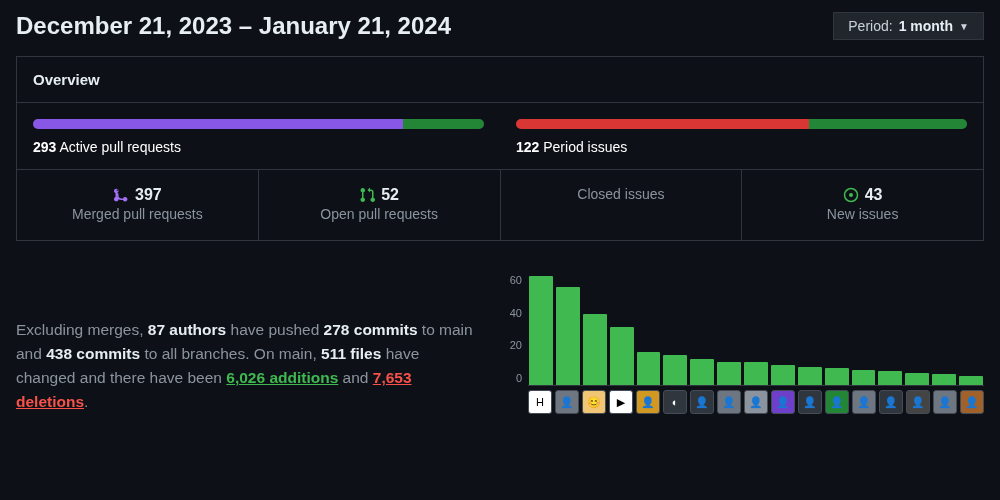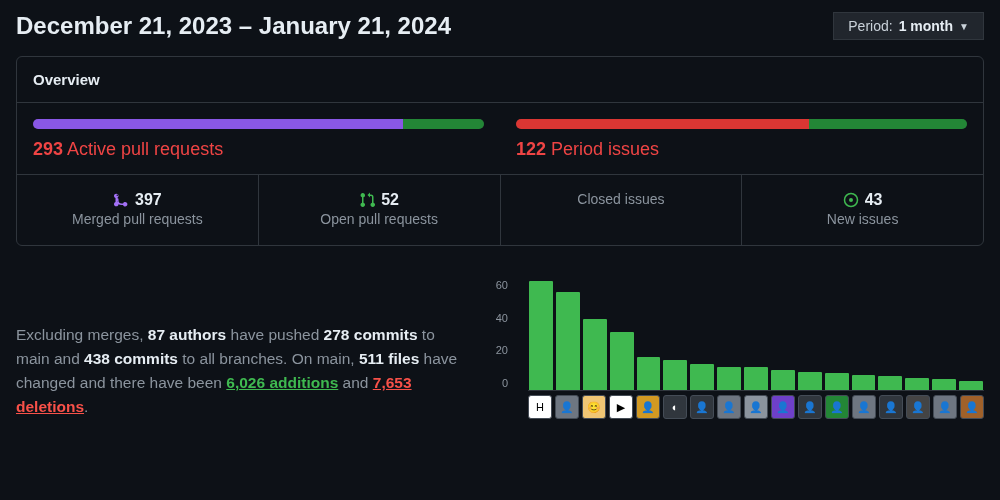--- a/index.html
+++ b/index.html
@@ -31,21 +31,21 @@
     border-radius: 0;
     font-size: 14px;
     display: flex;
     align-items: center;
     gap: 4px;
   }
   .period-btn strong { color: #e6edf3; margin-left: 2px; }
   .caret-down { font-size: 10px; margin-left: 2px; }
   .overview-box {
     border: 1px solid #30363d;
-    border-radius: 6px;
+    border-radius: 0;
     background: #0d1117;
   }
   .overview-title {
     padding: 14px 16px;
     font-size: 15px;
     font-weight: 600;
     border-bottom: 1px solid #30363d;
   }
   .bars-row {
     display: flex;
@@ -58,21 +58,21 @@
     height: 10px;
     background: #21262d;
     border-radius: 5px;
     overflow: hidden;
     display: flex;
     margin-bottom: 10px;
   }
   .seg-purple { background: #8957e5; }
   .seg-green { background: #238636; }
   .seg-red { background: #da3633; }
-  .bar-label { font-size: 18px; color: #ef4444; }
+  .bar-label { font-size: 14px; color: #ffffff; }
   .bar-label strong { font-weight: 600; }
   .stats-row { display: flex; }
   .stat-cell {
     flex: 1;
     text-align: center;
     padding: 16px 8px 18px 8px;
     border-right: 1px solid #30363d;
   }
   .stat-cell:last-child { border-right: none; }
   .stat-top {
@@ -106,21 +106,21 @@
     height: 145px;
     position: relative;
     display: flex;
     align-items: flex-end;
   }
   .y-axis {
     display: flex;
     flex-direction: column;
     justify-content: space-between;
     height: 110px;
-    margin-right: 20px;
+    margin-right: 6px;
     margin-bottom: 30px;
     font-size: 11px;
     color: #8b949e;
     text-align: right;
   }
   .bars-wrap {
     flex: 1;
     display: flex;
     flex-direction: column;
   }

